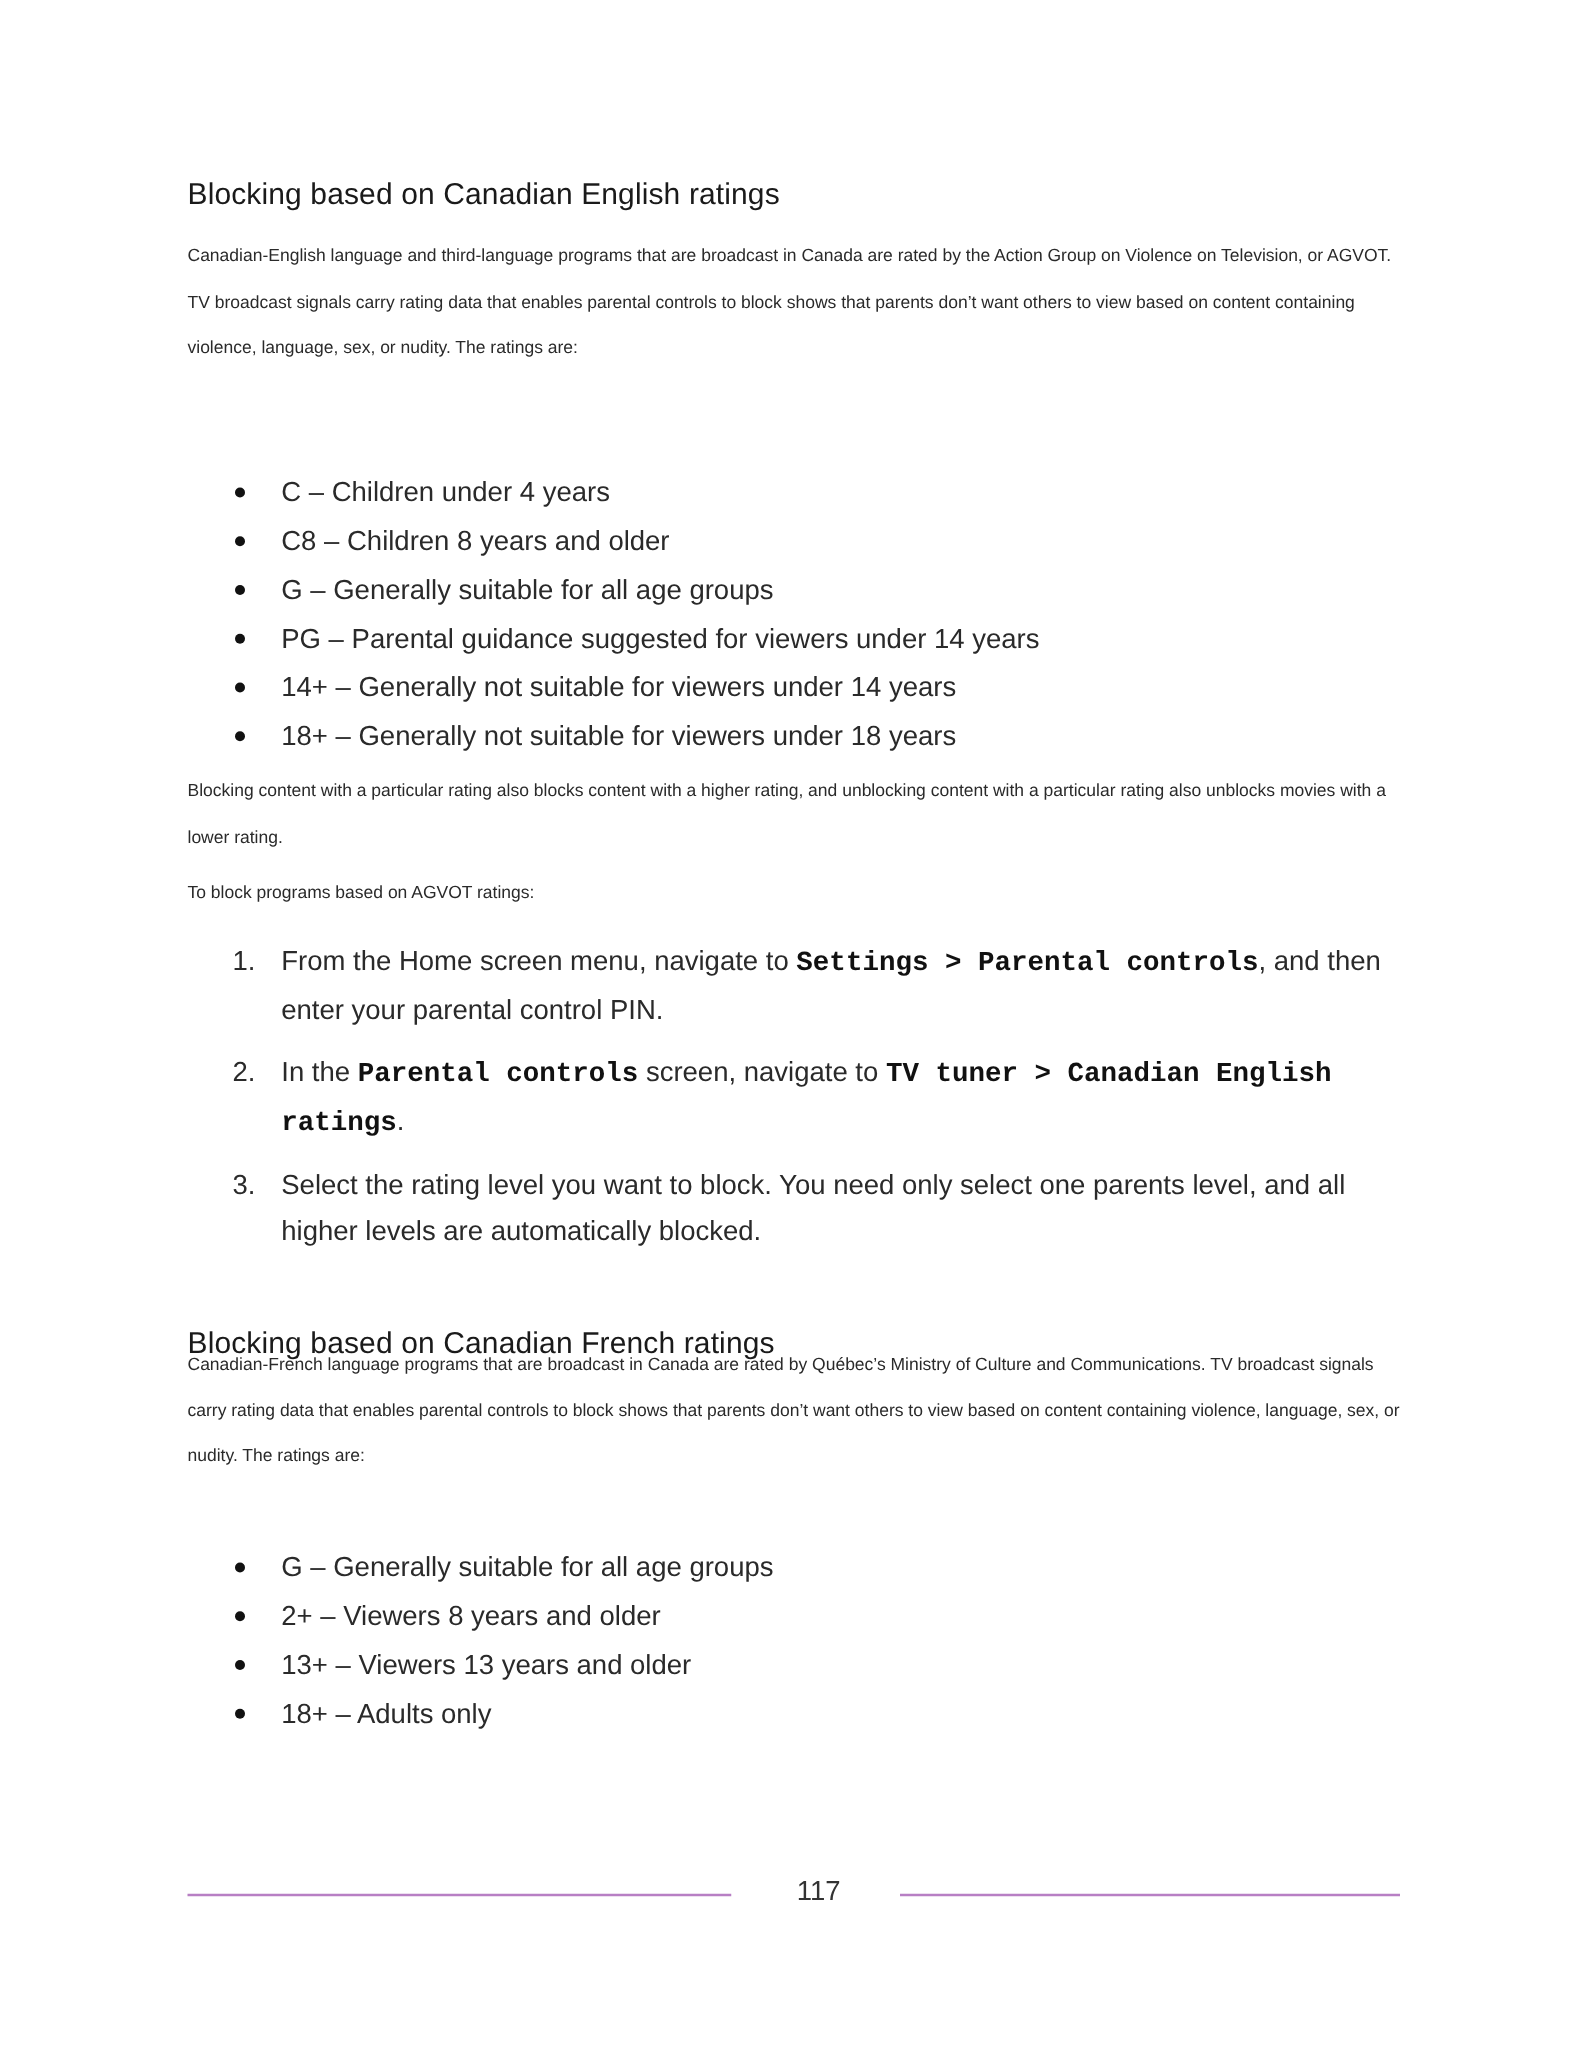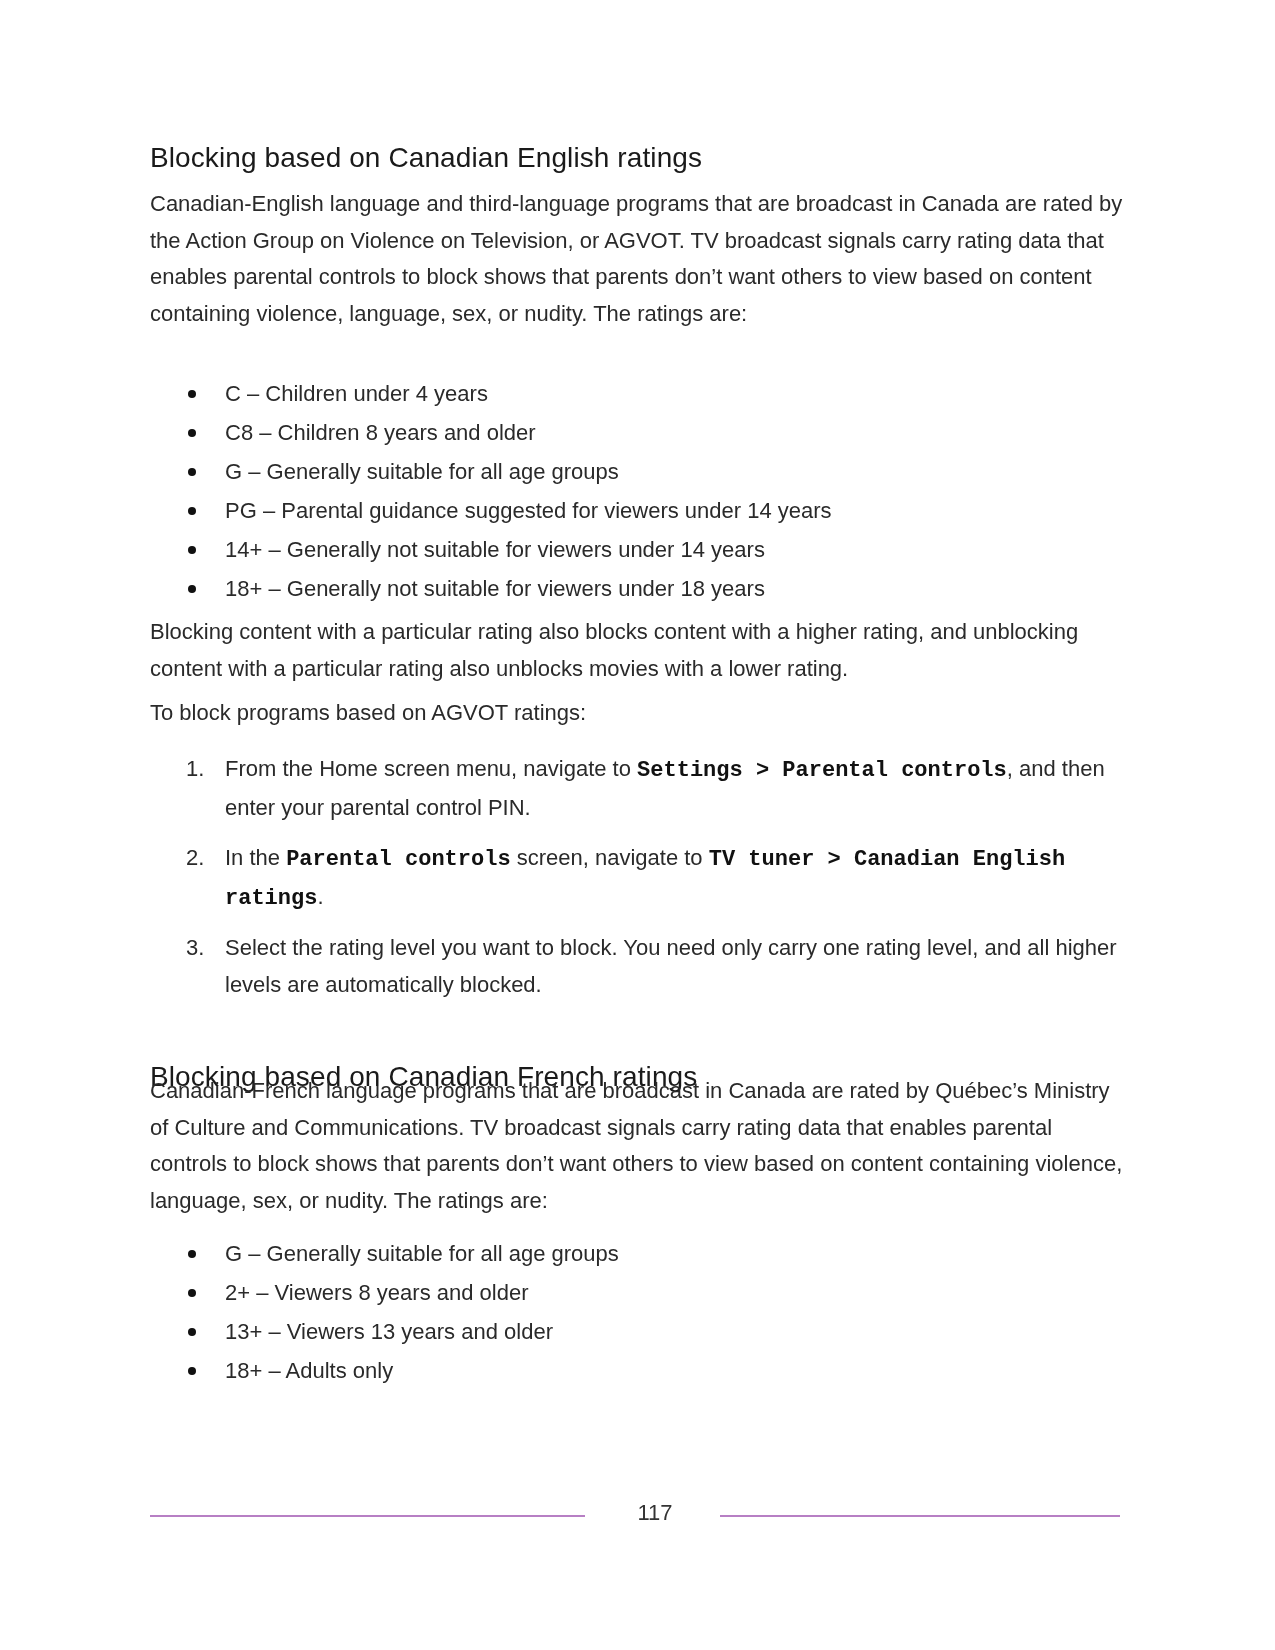--- a/index.html
+++ b/index.html
@@ -5,26 +5,26 @@
   html, body { margin: 0; padding: 0; background: #ffffff; }
   body {
     width: 1275px; height: 1650px; position: relative; overflow: hidden;
     font-family: "Liberation Sans", "DejaVu Sans", sans-serif;
     color: #222222;
   }
   .page { position: absolute; left: 0; top: 0; width: 1275px; height: 1650px; }
   .content { position: absolute; left: 150px; top: 0; width: 975px; }
   h2 {
     position: absolute; left: 0; margin: 0;
-    font-weight: normal; font-size: 28px; color: #1a1a1a; letter-spacing: 0.1px;
+    font-weight: normal; font-size: 24px; color: #1a1a1a; letter-spacing: 0.1px;
     white-space: nowrap;
   }
   .para {
     position: absolute; left: 0; width: 975px; margin: 0;
-    font-size: 22px; line-height: 36.5px; color: #2a2a2a;
+    font-size: 14px; line-height: 36.5px; color: #2a2a2a;
   }
   ul.bullets {
     position: absolute; left: 0; margin: 0; padding: 0; list-style: none;
     font-size: 22px; color: #2a2a2a;
   }
   ul.bullets li { position: relative; height: 39px; line-height: 39px; padding-left: 75px; white-space: nowrap; }
   ul.bullets li .dot {
     position: absolute; left: 38px; top: 16px; width: 8px; height: 8px; border-radius: 50%; background: #111;
   }
   .step { position: absolute; left: 0; width: 975px; font-size: 22px; line-height: 36.5px; color: #2a2a2a; }
@@ -65,21 +65,21 @@
       <span class="txt"><span>From the Home screen menu, navigate to </span><b>Settings &gt; Parental controls</b><span>, and then enter your parental control PIN.</span></span>
     </div>
 
     <div class="step" style="top:840px;">
       <span class="num">2.</span>
       <span class="txt"><span>In the </span><b>Parental controls</b><span> screen, navigate to </span><b>TV tuner &gt; Canadian English ratings</b><span>.</span></span>
     </div>
 
     <div class="step" style="top:930px;">
       <span class="num">3.</span>
-      <span class="txt">Select the rating level you want to block. You need only carry one rating level, and all higher levels are automatically blocked.</span>
+      <span class="txt">Select the rating level you want to block. You need only select one parents level, and all higher levels are automatically blocked.</span>
     </div>
 
     <h2 style="top:1028px;margin-top:33px;">Blocking based on Canadian French ratings</h2>
 
     <p class="para" style="top:1073px;">Canadian-French language programs that are broadcast in Canada are rated by Québec’s Ministry of Culture and Communications. TV broadcast signals carry rating data that enables parental controls to block shows that parents don’t want others to view based on content containing violence, language, sex, or nudity. The ratings are:</p>
 
     <ul class="bullets" style="top:1234px;">
       <li><span class="dot"></span><span>G – Generally suitable for all age groups</span></li>
       <li><span class="dot"></span><span>2+ – Viewers 8 years and older</span></li>
       <li><span class="dot"></span><span>13+ – Viewers 13 years and older</span></li>

